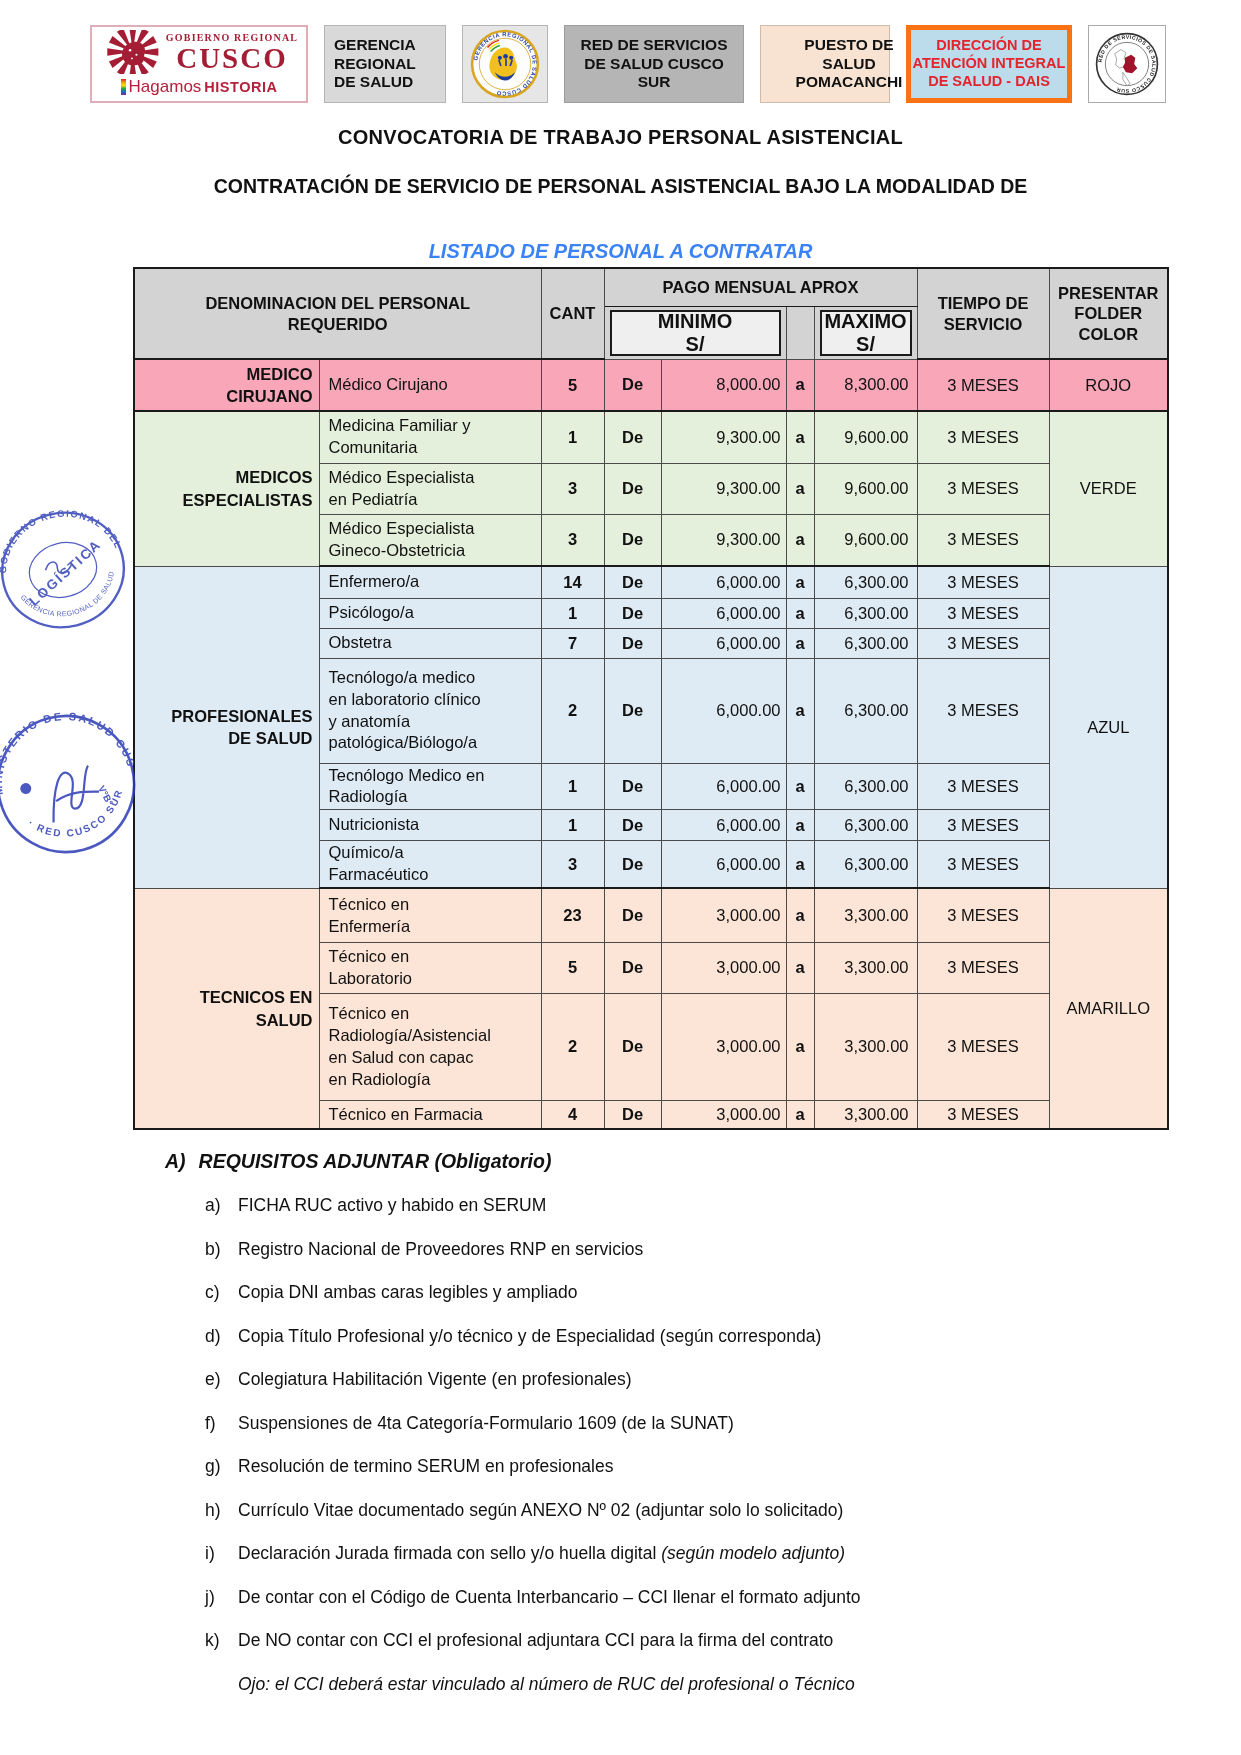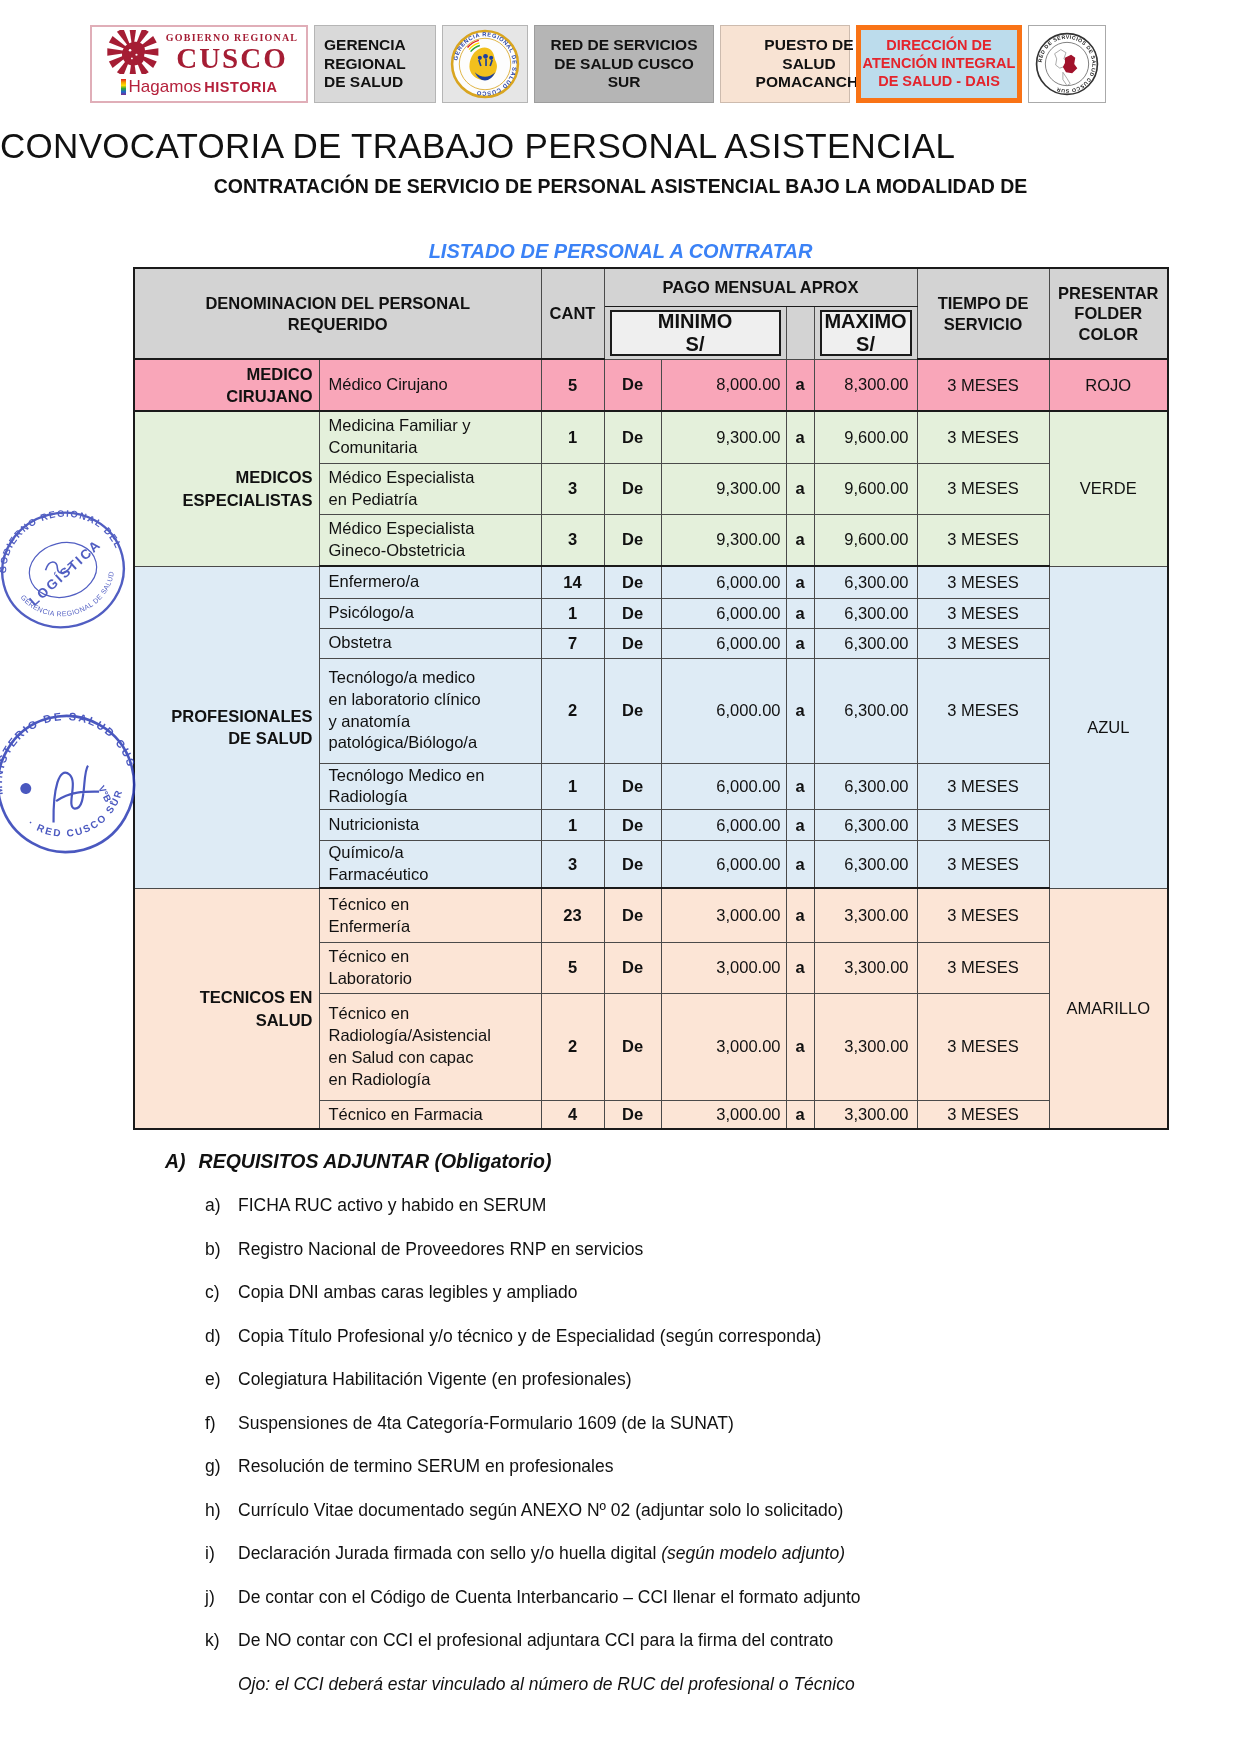--- a/index.html
+++ b/index.html
@@ -1,41 +1,41 @@
 <!DOCTYPE html>
 <html><head>
 <meta charset="utf-8">
 <style>
   html,body{margin:0;padding:0;background:#ffffff;}
   .page{position:relative;width:1241px;height:1755px;background:#ffffff;overflow:hidden;
         font-family:"Liberation Sans",sans-serif;color:#111;}
 
   
-  .letterhead{position:absolute;left:90px;top:25px;height:78px;display:flex;gap:6px;}
+  .letterhead{position:absolute;left:90px;top:25px;height:78px;display:flex;gap:16px;}
   .lh-box{height:100%;box-sizing:border-box;display:flex;align-items:center;justify-content:center;
           text-align:center;font-weight:bold;line-height:1.22;white-space:pre-line;}
   .lh-logo{width:218px;background:#fff;border:2px solid #e0aeb8;flex-direction:column;justify-content:center;padding:3px 0;}
   .logo-row{display:flex;align-items:center;gap:4px;}
   .logo-texts{display:flex;flex-direction:column;align-items:center;}
   .logo-top{font-family:"Liberation Serif",serif;font-size:10px;letter-spacing:1.2px;color:#a51d34;font-weight:bold;}
   .logo-name{font-family:"Liberation Serif",serif;font-size:29px;letter-spacing:2px;color:#a51d34;font-weight:bold;line-height:1;}
   .tagline{display:flex;align-items:center;gap:3px;margin-top:3px;}
   .rainbow-bar{width:5px;height:16px;background:linear-gradient(#e02020,#f59b00,#ffe000,#2da338,#1f66d0,#7b2d8d);}
   .tag-reg{font-size:17px;color:#b5213c;font-weight:normal;}
   .tag-bold{font-size:14.5px;color:#b5213c;font-weight:bold;letter-spacing:.5px;}
   .lh-gerencia{width:122px;background:#d9d9d9;font-size:15.5px;justify-content:flex-start;text-align:left;padding-left:9px;border:1px solid #b5b5b5;}
   .lh-seal1{width:86px;background:#e6e6e6;border:1px solid #b5b5b5;}
   .lh-red{width:180px;background:#b5b5b5;font-size:15.5px;border:1px solid #9d9d9d;}
   .lh-puesto{width:130px;background:#f8e3d3;font-size:15.5px;border:1px solid #cdbbae;padding-left:48px;}
   .lh-dais{width:166px;background:#bcdcec;color:#e4242c;font-size:14.5px;border:5px solid #f97316;}
   .lh-seal2{width:78px;background:#fff;border:1px solid #aaa;}
 
   
-  .title{position:absolute;top:126px;left:0;width:100%;
-         font-size:35px;font-weight:normal;letter-spacing:.3px;}
+  .title{position:absolute;top:126px;left:0;width:100%;text-align:center;
+         font-size:20px;font-weight:bold;letter-spacing:.3px;}
   .subtitle{position:absolute;top:170px;left:0;width:100%;text-align:center;
             font-size:19.5px;font-weight:bold;line-height:33px;}
   .list-title{position:absolute;top:240px;left:0;width:100%;text-align:center;
               font-size:20px;font-weight:bold;font-style:italic;color:#3b82f6;}
 
   
   table.personal{position:absolute;left:133px;top:267px;width:1034px;border-collapse:collapse;
                  table-layout:fixed;border:2px solid #1a1a1a;}
   table.personal td{border:1px solid #4a4a4a;padding:1px 6px;vertical-align:middle;
                     font-size:16.5px;overflow:hidden;}

